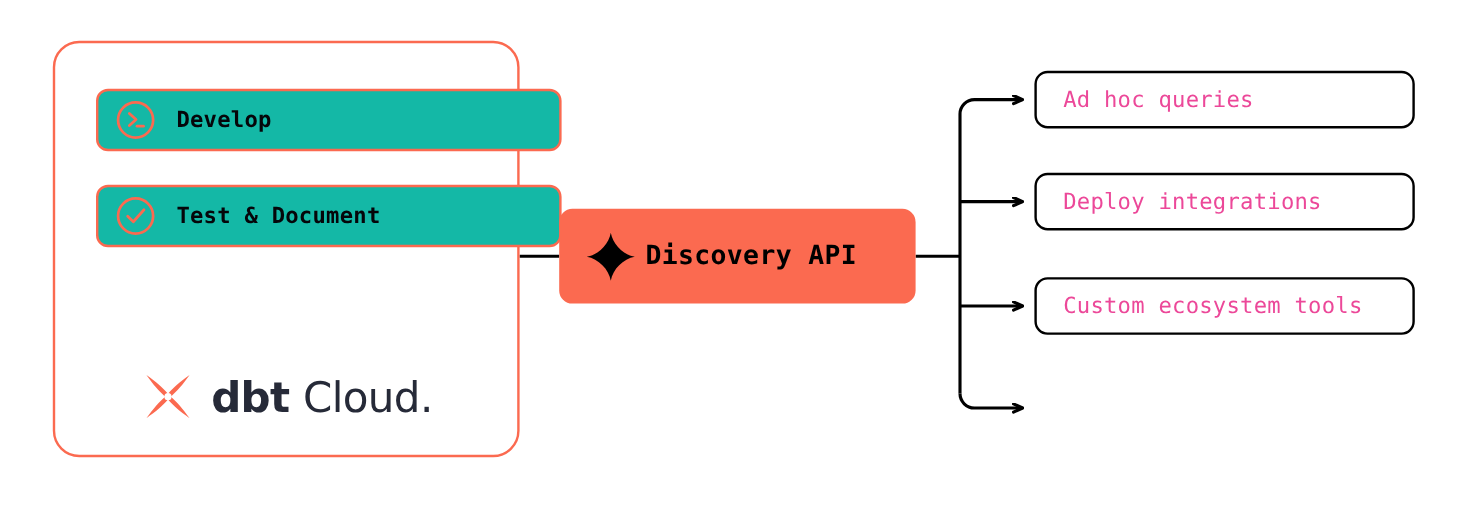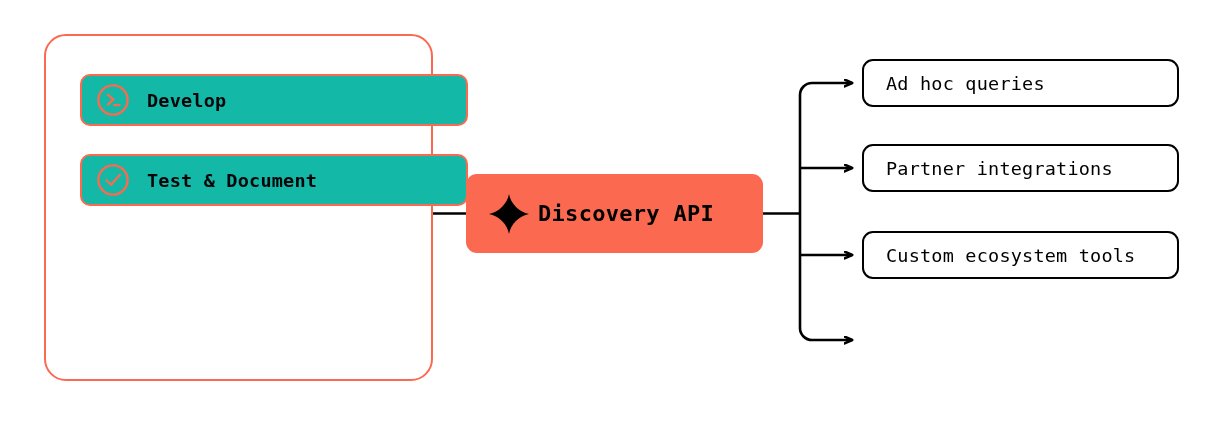--- a/index.html
+++ b/index.html
@@ -150,21 +150,21 @@
   .out-box-0 { top: 59px; }
   .out-box-1 { top: 144px; }
   .out-box-2 { top: 231px; }
   .out-box-3 { top: 316px; }
 
   .out-label {
     margin-left: 22px;
     font-size: 18.5px;
     font-weight: 500;
     letter-spacing: 0.2px;
-    color: #000000;
+    color: #ec4899;
     white-space: nowrap;
   }
 </style>
 </head>
 <body>
 
 <div id="canvas">
 
   <svg id="wires" viewBox="0 0 1232 426" width="1232" height="426" aria-hidden="true">
     <defs>
@@ -201,36 +201,51 @@
 
     <div class="stage stage-2">
       <svg class="stage-icon" viewBox="0 0 34 34" aria-hidden="true">
         <circle cx="17" cy="17" r="14.6" fill="none" stroke="#FB6A50" stroke-width="2.3"></circle>
         <path d="M10.4 17.2 L15.1 21.8 L24.0 11.8" fill="none" stroke="#FB6A50" stroke-width="2.3" stroke-linecap="round" stroke-linejoin="round"></path>
       </svg>
       <span class="stage-label">Test &amp; Document</span>
     </div>
 
 
+    <div class="brand">
+      <svg class="brand-mark" viewBox="0 0 48 46" aria-hidden="true">
+        <path d="M6.0 3.6
+                 C14.4 9.6 19.0 13.6 24.0 19.2
+                 C29.0 13.6 33.6 9.6 42.0 3.6
+                 C36.0 12.0 32.0 16.6 26.4 21.6
+                 C32.0 26.6 36.0 31.2 42.0 39.6
+                 C33.6 33.6 29.0 29.6 24.0 24.0
+                 C19.0 29.6 14.4 33.6 6.0 39.6
+                 C12.0 31.2 16.0 26.6 21.6 21.6
+                 C16.0 16.6 12.0 12.0 6.0 3.6 Z" fill="#FB6A50"></path>
+        <circle cx="24" cy="21.6" r="3.0" fill="#ffffff"></circle>
+      </svg>
+      <span class="brand-text"><span class="b-dbt">dbt</span> <span class="b-cloud">Cloud</span><span class="b-dot">.</span></span>
+    </div>
   </div>
 
   <div class="center-node">
     <svg class="center-icon" viewBox="0 0 42 42" aria-hidden="true">
       <path d="M21 1
                C22.6 10.6 31.4 19.4 41 21
                C31.4 22.6 22.6 31.4 21 41
                C19.4 31.4 10.6 22.6 1 21
                C10.6 19.4 19.4 10.6 21 1 Z" fill="#000000"></path>
     </svg>
     <span class="center-label">Discovery API</span>
   </div>
 
   <div class="out-box out-box-0">
     <span class="out-label">Ad hoc queries</span>
   </div>
   <div class="out-box out-box-1">
-    <span class="out-label">Partner integrations</span>
+    <span class="out-label">Deploy integrations</span>
   </div>
   <div class="out-box out-box-2">
     <span class="out-label">Custom ecosystem tools</span>
   </div>
 
 </div>
 
 </body></html>

